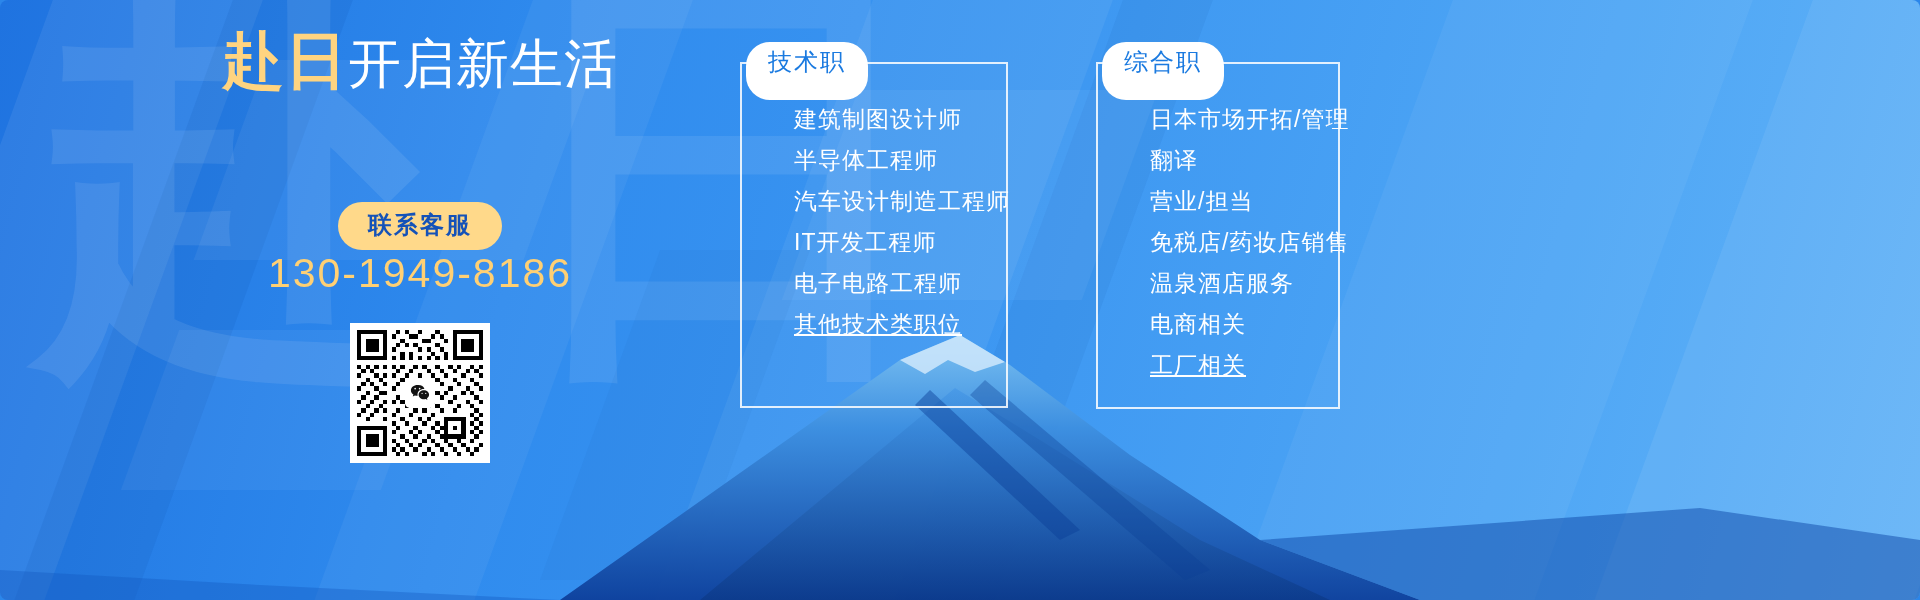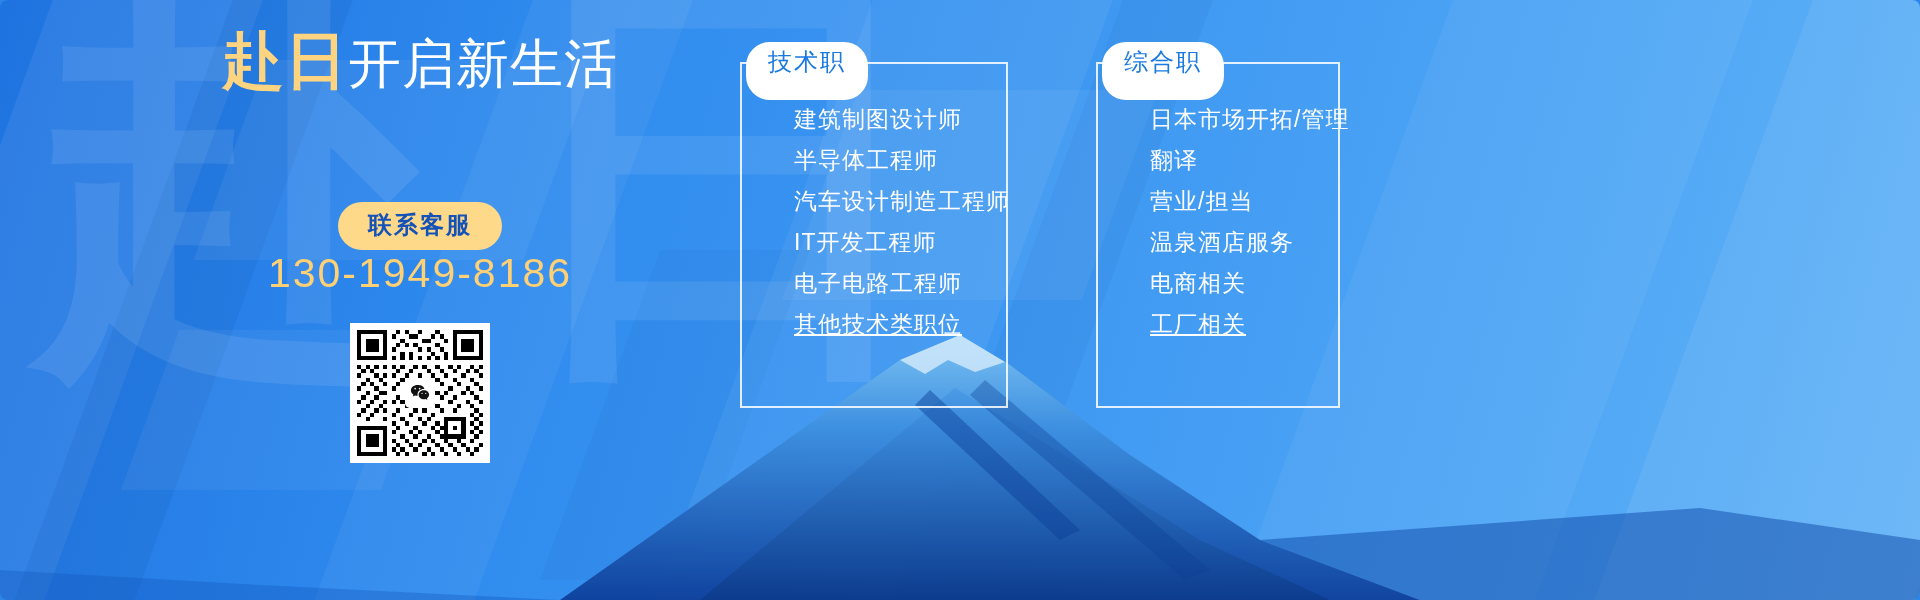--- a/index.html
+++ b/index.html
@@ -450,20 +450,21 @@
       </div>
     </div>
 
     <div class="col col-general">
       <div class="col-badge">综合职</div>
       <div class="col-box">
         <ul class="job-list">
           <li>日本市场开拓/管理</li>
           <li>翻译</li>
           <li>营业/担当</li>
+          <li>免税店/药妆店销售</li>
           <li>温泉酒店服务</li>
           <li>电商相关</li>
           <li>工厂相关</li>
         </ul>
       </div>
     </div>
 
   </div>
 </div>
 

